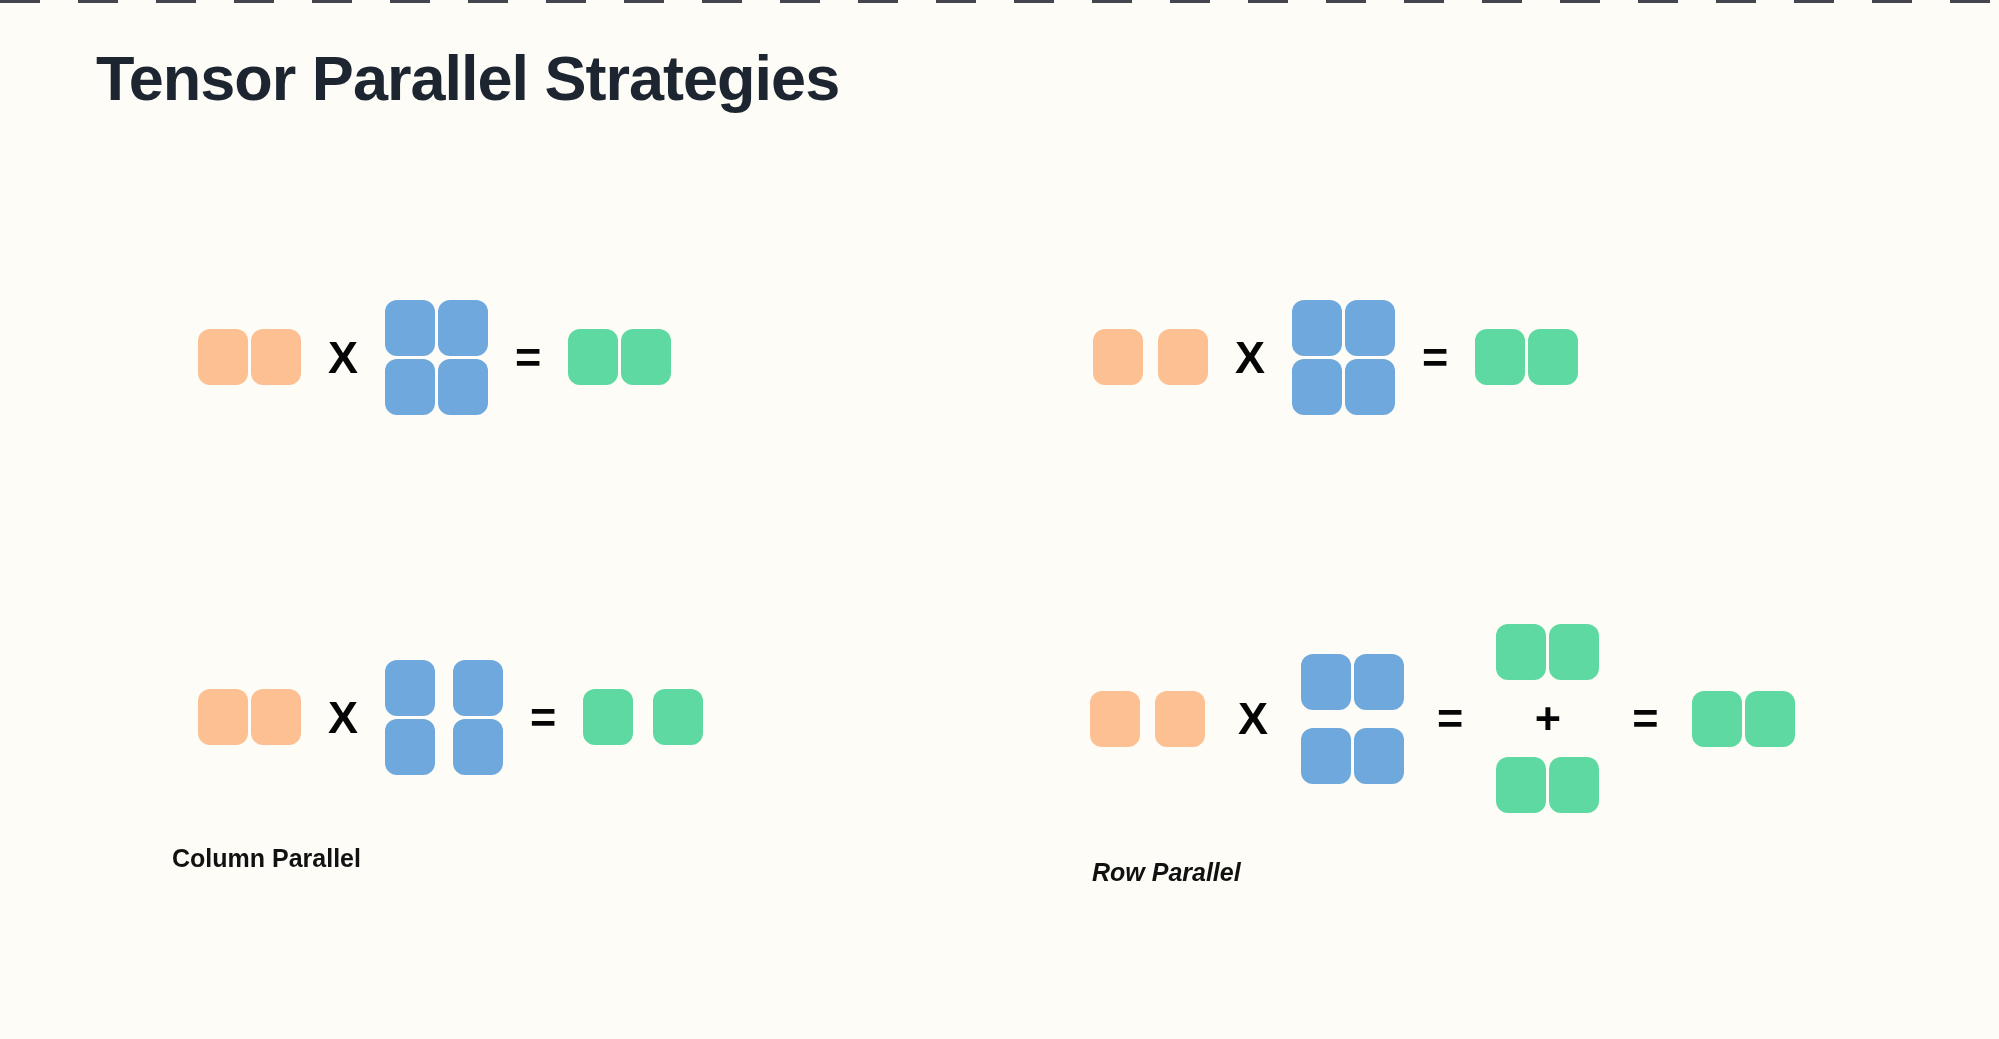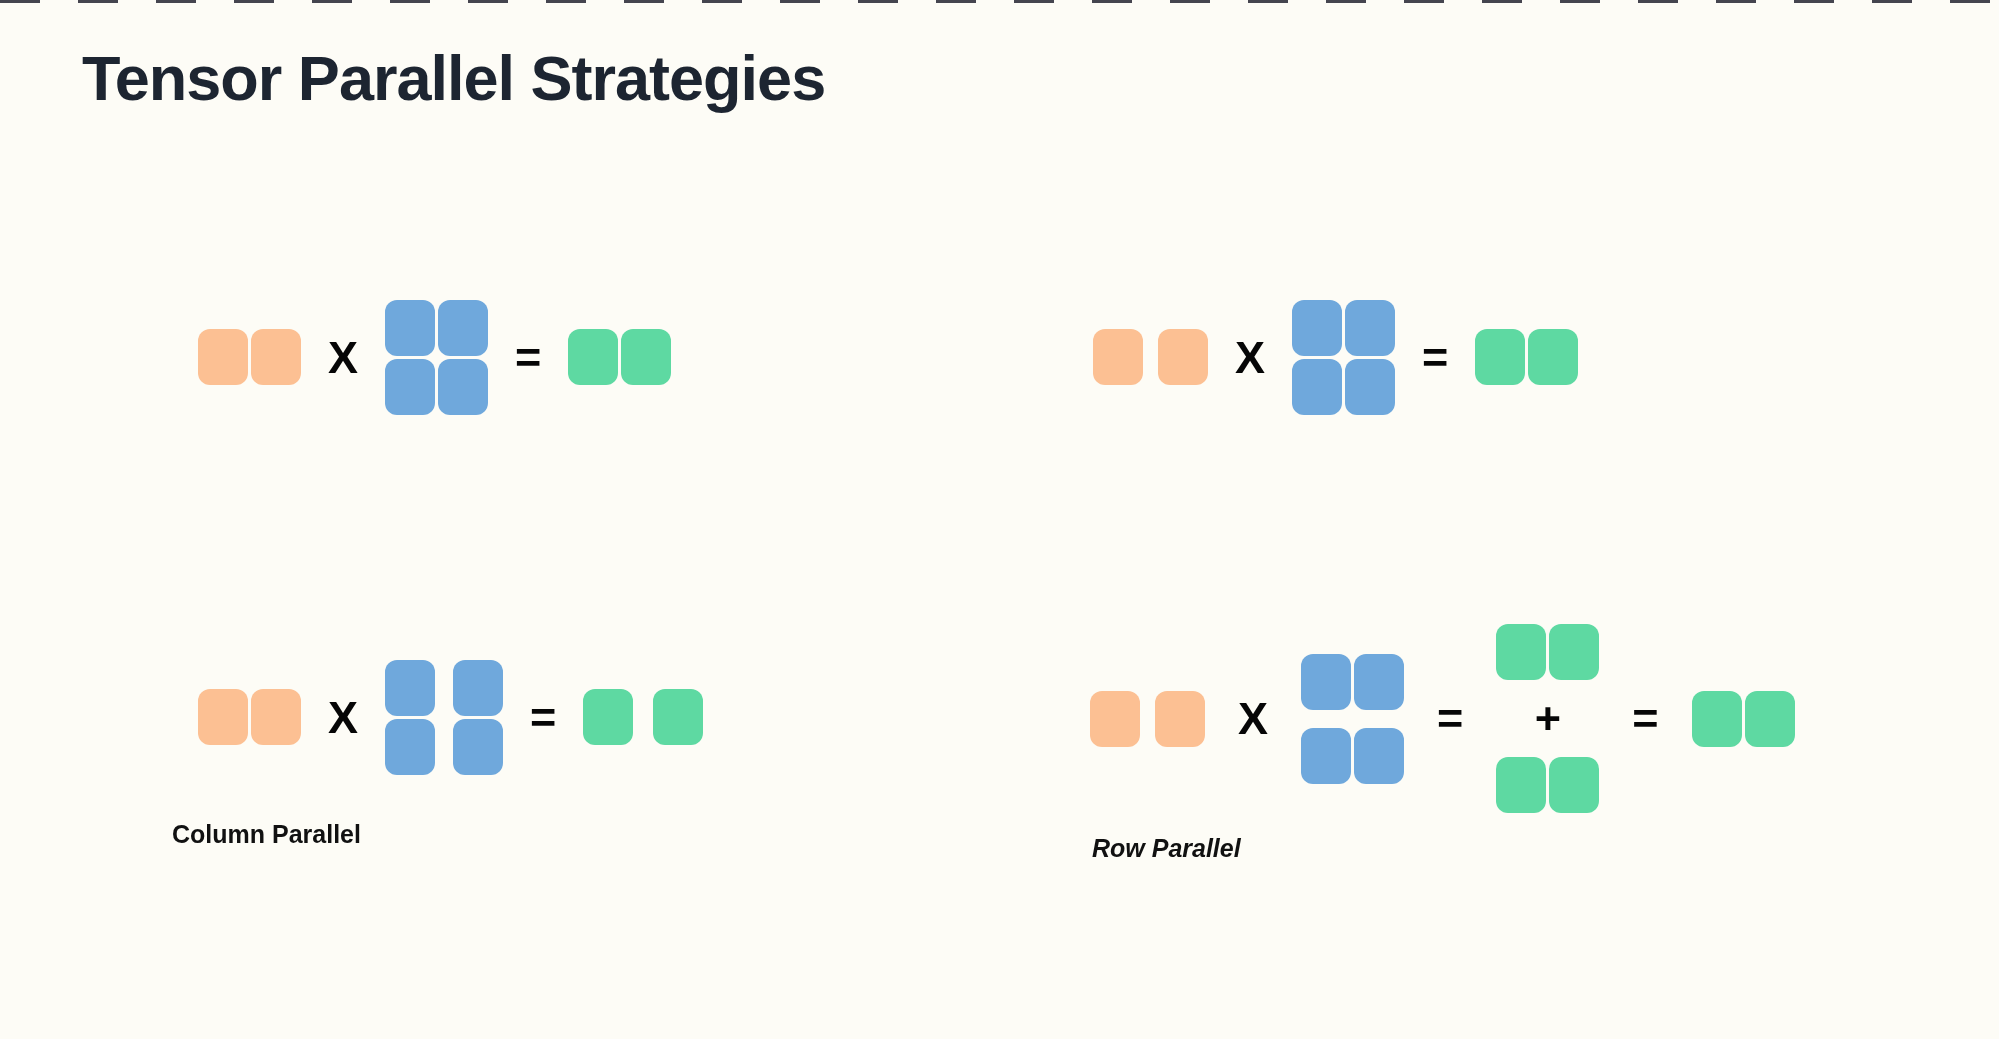--- a/index.html
+++ b/index.html
@@ -10,21 +10,21 @@
     background: var(--bg, #fdfcf6);
     font-family: "Liberation Sans", "DejaVu Sans", sans-serif;
   }
   .top-dashes {
     position: absolute; left: 0; top: 0;
     width: 100%; height: 3px;
     background-image: repeating-linear-gradient(90deg,
       var(--dash, #45454f) 0 40px, transparent 40px 78px);
   }
   .title {
-    position: absolute; left: 82px; top: 42px;
+    position: absolute; left: 96px; top: 42px;
     margin: 0;
     font-size: 63px; font-weight: bold;
     letter-spacing: -1px;
     color: var(--title, #1d2531);
   }
   .diagram {
     position: absolute;
     display: flex; flex-direction: row; align-items: center;
     --bw: 50px; --bh: 56px;
   }
@@ -41,20 +41,21 @@
     font-size: 45px; font-weight: bold; line-height: 1;
     color: var(--op, #060606);
   }
   .vstack {
     display: flex; flex-direction: column; align-items: center;
   }
   .caption {
     position: absolute;
     font-size: 25px; font-weight: bold;
     color: #111111;
+    margin-top: 24px;
   }
   .caption.col { left: 172px; top: 820px; }
   .caption.row { left: 1092px; top: 834px; font-style: italic; }
 </style>
 </head>
 <body>
 
 <div class="top-dashes"></div>
 
 <h1 class="title">Tensor Parallel Strategies</h1>

